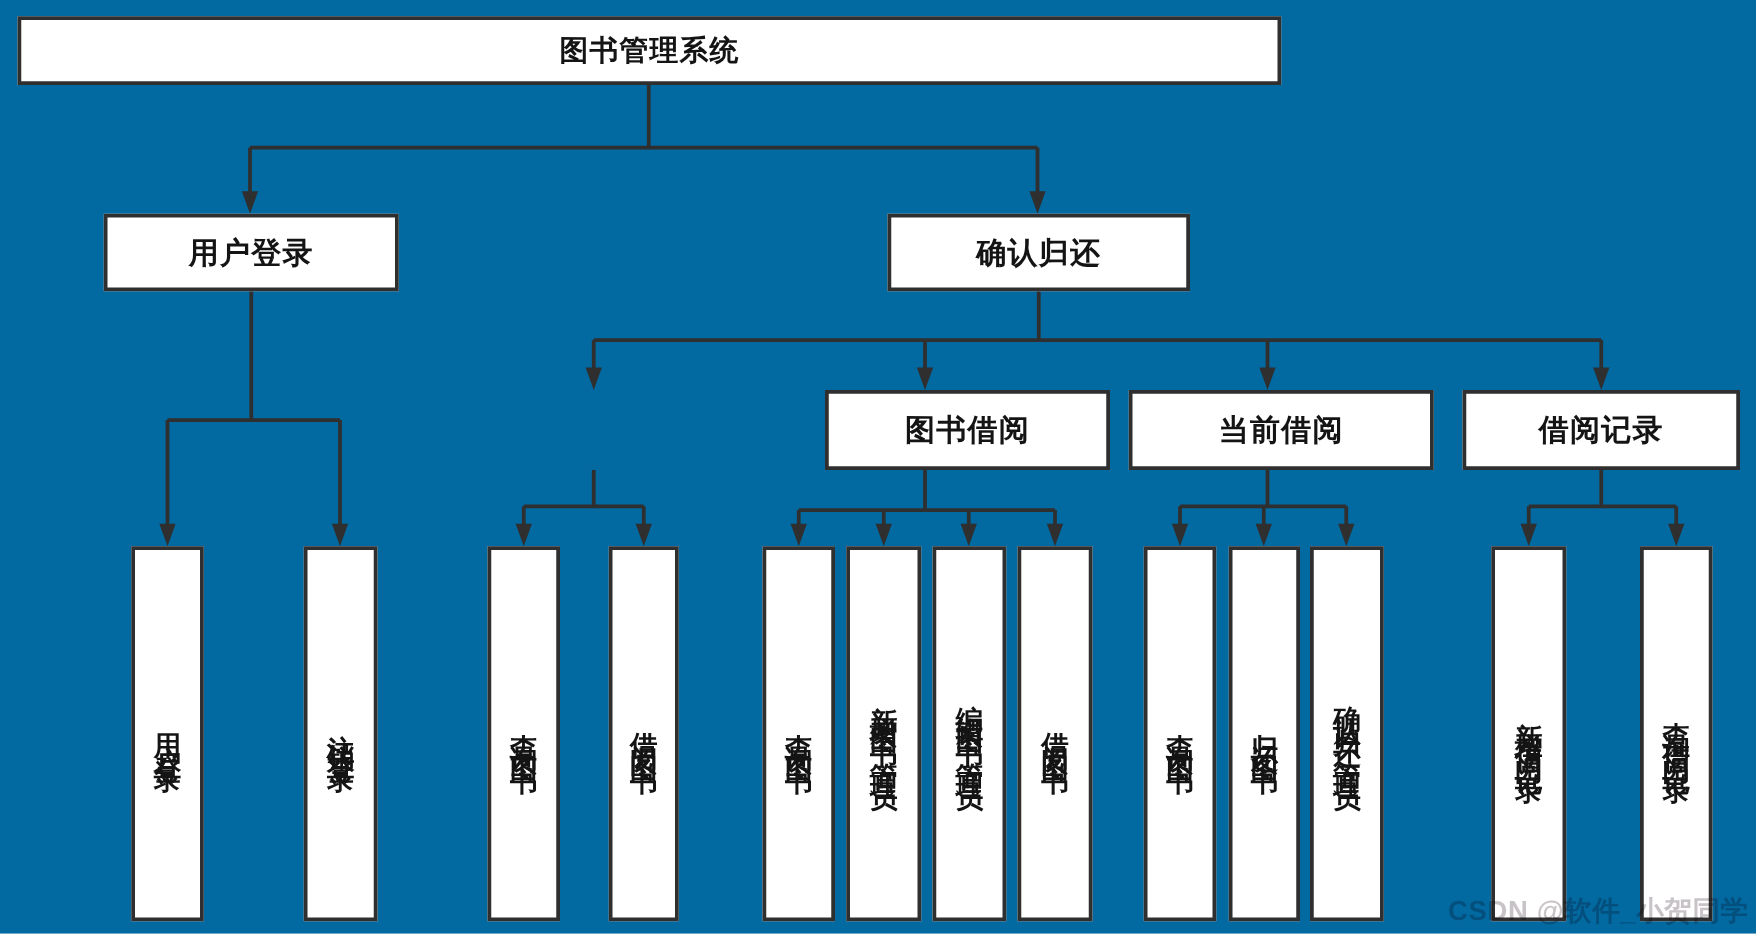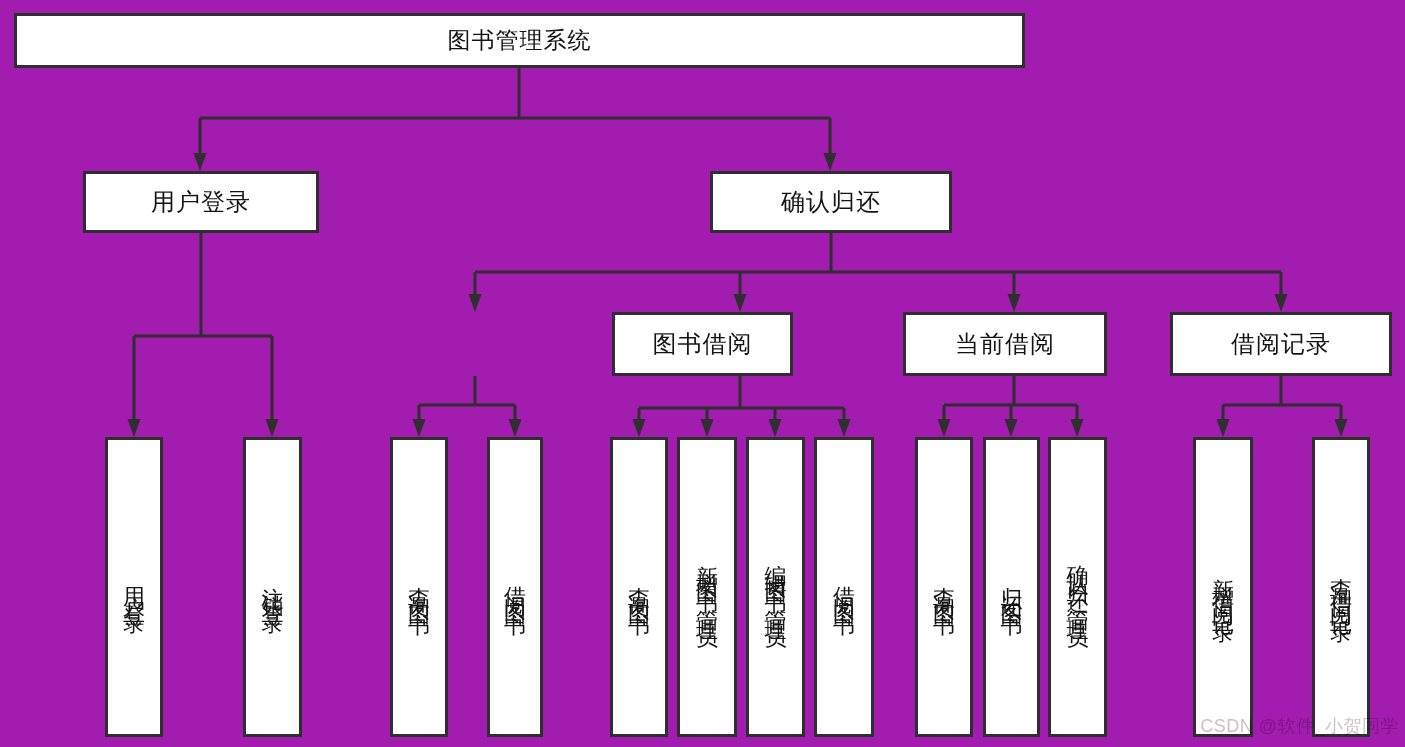--- a/index.html
+++ b/index.html
@@ -5,22 +5,23 @@
   html, body {
     margin: 0;
     padding: 0;
     background: #ffffff;
     font-family: "Liberation Sans", "DejaVu Sans", sans-serif;
   }
   .canvas {
     position: relative;
     width: 1405px;
     height: 747px;
-    background: #a21caf;
+    background: #0369a1;
     overflow: hidden;
+    font-weight: bold;
   }
   .canvas svg.wires {
     position: absolute;
     left: 0;
     top: 0;
     z-index: 1;
   }
   .box {
     position: absolute;
     box-sizing: border-box;
@@ -43,21 +44,21 @@
   .box.v {
     writing-mode: vertical-rl;
     font-size: 22px;
     letter-spacing: 9px;
     line-height: 1.1;
   }
   .watermark {
     position: absolute;
     right: 6px;
     top: 714px;
-    font-size: 18px;
+    font-size: 22px;
     color: #c8c3c7;
     letter-spacing: 0.5px;
     white-space: nowrap;
     z-index: 3;
     mix-blend-mode: multiply;
   }
 </style>
 </head>
 <body>
 
@@ -98,24 +99,24 @@
     <span>图书管理系统</span>
   </div>
 
   <div class="box h" style="left:83px;top:171px;width:236px;height:62px">
     <span>用户登录</span>
   </div>
   <div class="box h" style="left:710px;top:171px;width:242px;height:62px">
     <span>确认归还</span>
   </div>
 
-  <div class="box h" style="left:612px;top:312px;width:181px;height:64px">
+  <div class="box h" style="left:660px;top:312px;width:228px;height:64px">
     <span>图书借阅</span>
   </div>
-  <div class="box h" style="left:903px;top:312px;width:204px;height:64px">
+  <div class="box h" style="left:903px;top:312px;width:244px;height:64px">
     <span>当前借阅</span>
   </div>
   <div class="box h" style="left:1170px;top:312px;width:222px;height:64px">
     <span>借阅记录</span>
   </div>
 
   <div class="box v" style="left:105px;top:437px;width:58px;height:300px">
     <span>用户登录</span>
   </div>
   <div class="box v" style="left:243px;top:437px;width:59px;height:300px">

